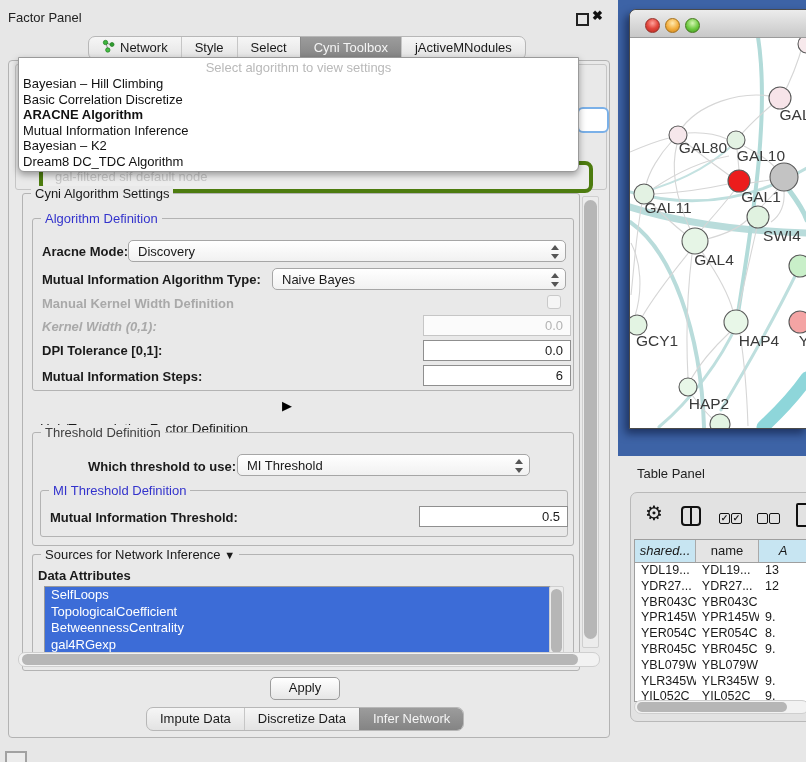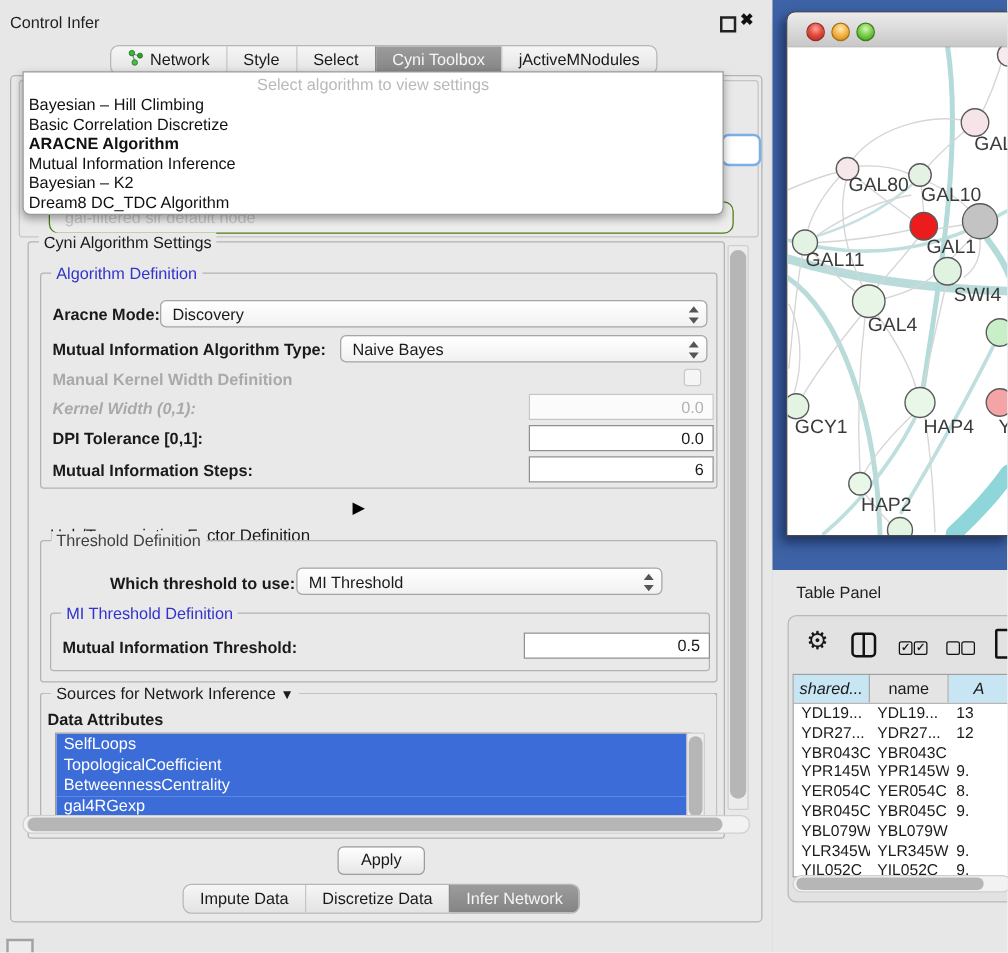--- a/index.html
+++ b/index.html
@@ -15,21 +15,21 @@
 
   .tabstrip{display:flex;background:linear-gradient(#f6f6f6,#e3e3e3);border:1px solid #b7b7b7;border-radius:7px;overflow:hidden;}
   .tab{padding:3px 13px 4px;line-height:15px;white-space:nowrap;border-left:1px solid #c6c6c6;display:flex;align-items:center;gap:5px;}
   .tab:first-child{border-left:none;}
   .tab.selected{background:linear-gradient(#9c9c9c,#848484);color:#f5f5f5;border-left-color:#8a8a8a;}
   #top-tabs{left:88px;top:36px;height:22px;}
   #bottom-tabs{left:146px;top:707px;height:22px;}
 
   #outer-panel{left:8px;top:60px;width:600px;height:676px;border:1px solid #b3b3b3;border-radius:4px;background:#e9e9e9;}
   #hidden-group{left:6px;top:3px;width:590px;height:124px;border:1px solid #c5c5c5;border-radius:3px;}
-  #hidden-combo{left:30px;top:100px;width:534px;height:24px;border:1px solid #4d7c0f;border-radius:8px;background:#ededed;color:#c6c6c6;line-height:24px;padding-left:12px;overflow:hidden;}
+  #hidden-combo{left:30px;top:100px;width:534px;height:24px;border:4px solid #4d7c0f;border-radius:8px;background:#ededed;color:#c6c6c6;line-height:24px;padding-left:12px;overflow:hidden;}
   #focus-fragment{left:568px;top:46px;width:28px;height:22px;border:2px solid #7ab0e8;border-radius:6px;background:#fff;}
 
   #algo-popup{left:18px;top:57px;width:559px;background:#fff;border:1px solid #9a9a9a;border-radius:0 0 6px 6px;box-shadow:0 3px 7px rgba(0,0,0,.35);z-index:5;padding-bottom:2px;}
   #algo-placeholder{text-align:center;color:#b9b9b9;padding:2px 0 1px;}
   .algo-item{padding:0 4px;line-height:15.5px;color:#111;}
   .algo-item.bold{font-weight:bold;}
 
   .groupbox{position:absolute;border:1px solid #b3b3b3;border-radius:3px;}
   .grouptitle{position:absolute;top:-8px;left:8px;background:#e9e9e9;padding:0 4px;line-height:15px;white-space:nowrap;}
   .blue{color:#3333cc;} .green{color:#404040;}
@@ -88,21 +88,21 @@
   .td{box-sizing:border-box;padding-left:6px;overflow:hidden;white-space:nowrap;font-size:12.5px;}
   #table-hscroll{left:3px;top:207px;width:173px;height:12px;}
   #table-hscroll .thumb{left:2px;width:150px;}
 </style>
 </head>
 <body>
 
 <div id="root">
 
   <div id="control-panel" class="abs">
-    <div id="cp-title" class="abs">Control Infer</div>
+    <div id="cp-title" class="abs">Factor Panel</div>
     <div id="cp-float" class="abs"></div>
     <div id="cp-close" class="abs">✖</div>
 
     <div id="top-tabs" class="abs tabstrip">
       <div class="tab">
         <span>
           <svg width="13" height="14" viewBox="0 0 13 14">
               <line x1="4" y1="4" x2="10" y2="6" stroke="#8a8a8a"></line>
               <line x1="4" y1="4" x2="6" y2="11" stroke="#8a8a8a"></line>
               <circle cx="3.5" cy="3.5" r="2.2" fill="#3db53d" stroke="#1f7a1f" stroke-width=".7"></circle>

